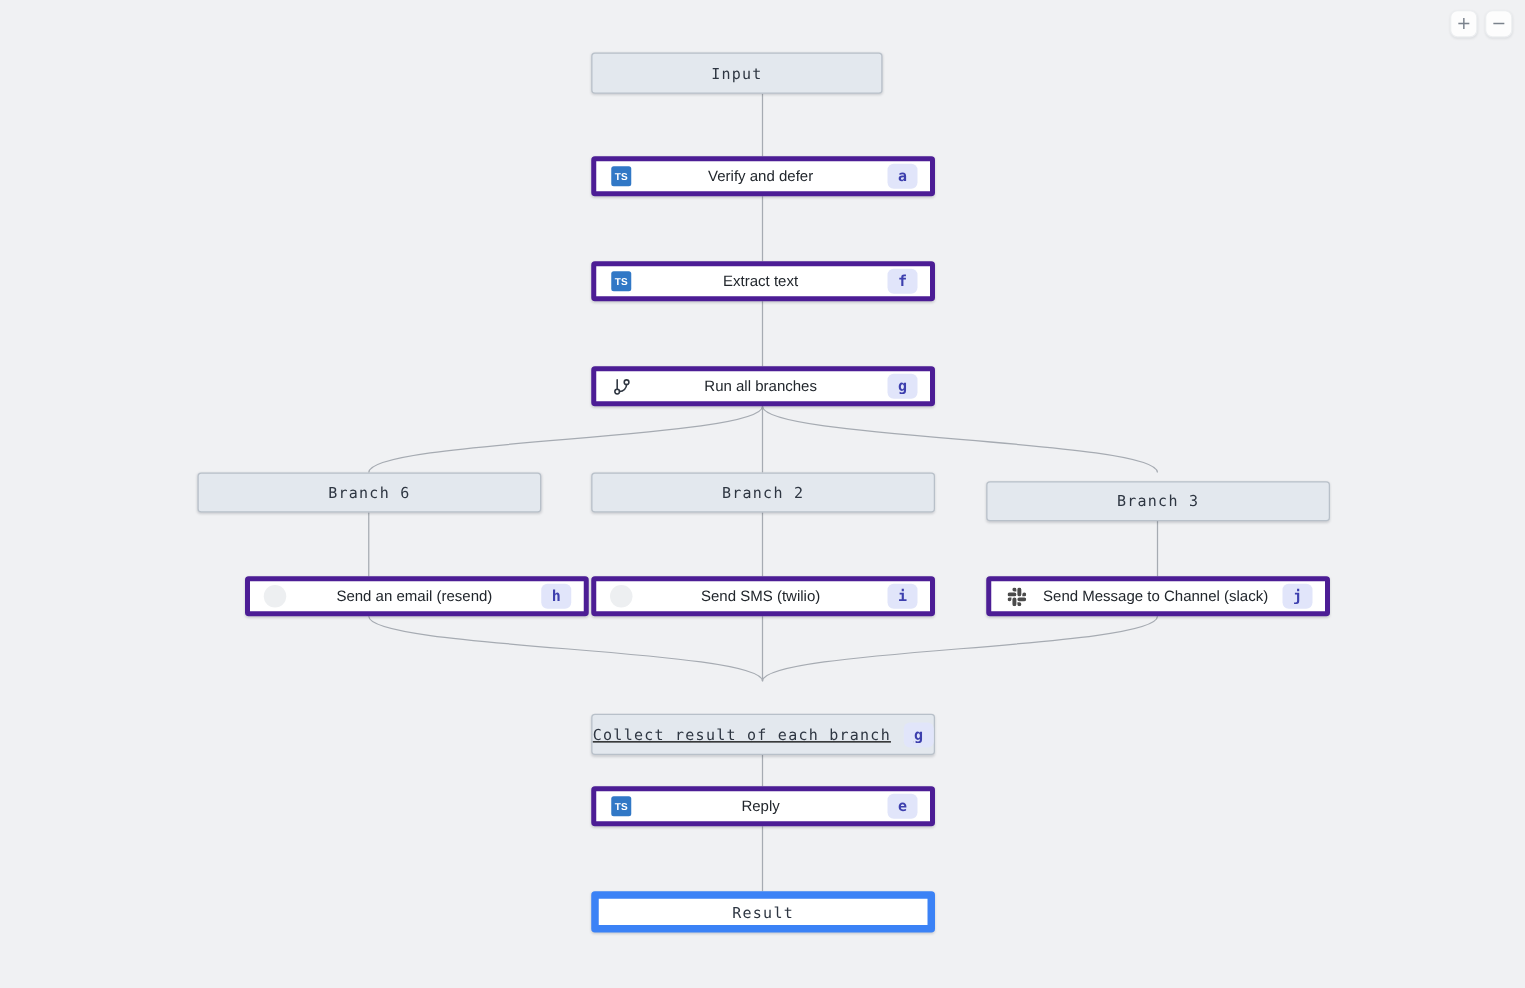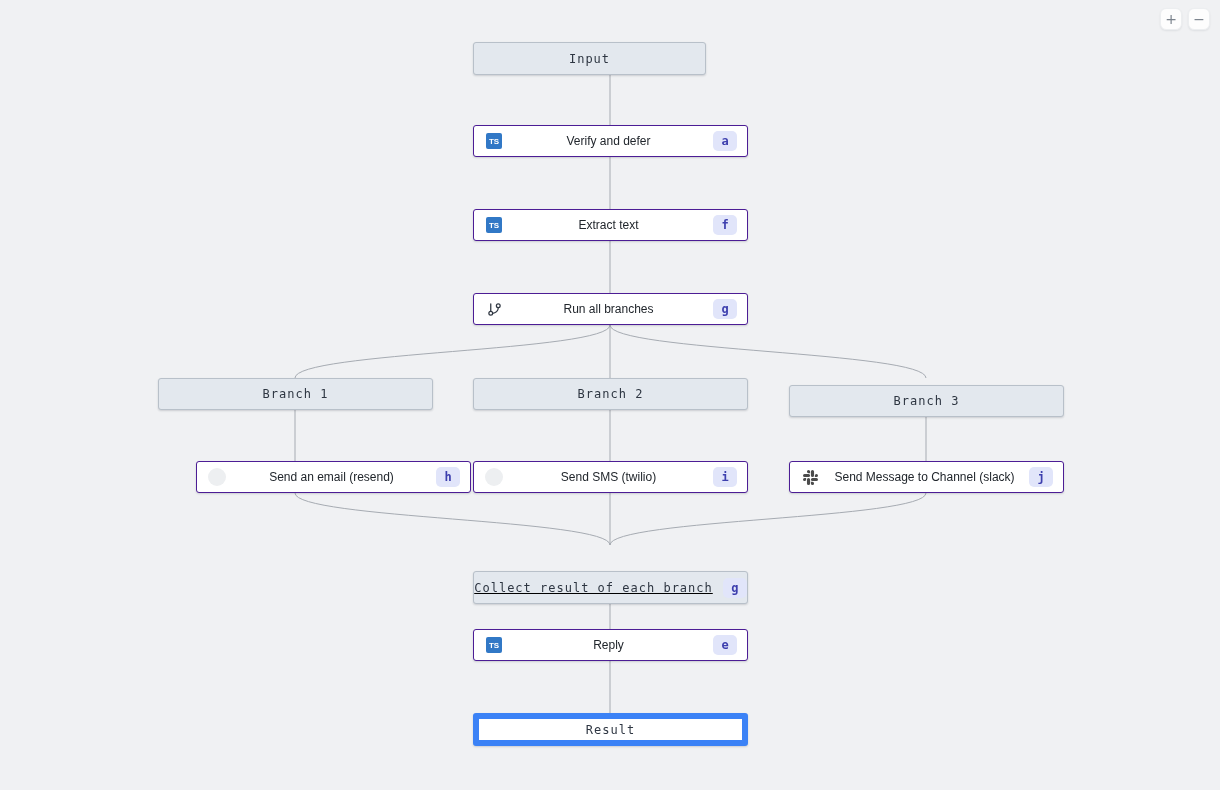--- a/index.html
+++ b/index.html
@@ -15,21 +15,21 @@
           box-shadow: 0 1px 2px rgba(16,24,40,.16); cursor: pointer; }
 
   .node.header { background: #e3e8ee; border: 1px solid #b8c0c9; justify-content: center; }
   .node.header .lbl { font-family: "DejaVu Sans Mono", monospace; font-size: 12px;
                       color: #2e3642; letter-spacing: 1px; }
 
   .node.plain { background: #ffffff; border: 6px solid #3b82f6; justify-content: center; }
   .node.plain .lbl { font-family: "DejaVu Sans Mono", monospace; font-size: 12px;
                      color: #2e3642; letter-spacing: 1px; }
 
-  .node.task { background: #ffffff; border: 1px solid #4c1d95; padding: 0 10px; }
+  .node.task { background: #ffffff; border: 4px solid #4c1d95; padding: 0 10px; }
   .node.task .lbl { flex: 1; text-align: center; font-size: 12px; color: #21262c; }
 
   .icon-slot { width: 20px; height: 20px; display: flex; align-items: center;
                justify-content: center; flex: 0 0 20px; }
   .ts-icon { width: 16px; height: 16px; background: #3178c6; border-radius: 2px;
              display: flex; align-items: flex-end; justify-content: center;
              color: #fff; font-weight: bold; font-size: 8px; line-height: 14px;
              font-family: "Liberation Sans", sans-serif; }
   .faded-icon { width: 18px; height: 18px; border-radius: 50%; background: #edeff1; }
 
@@ -92,21 +92,21 @@
             <line x1="6" y1="3" x2="6" y2="15"></line>
             <circle cx="18" cy="6" r="3"></circle>
             <circle cx="6" cy="18" r="3"></circle>
             <path d="M18 9a9 9 0 0 1-9 9"></path>
           </svg>
         </span>
         <span class="lbl">Run all branches</span>
         <span class="badge">g</span>
       </div>
       <div class="node header" style="left: 158px; top: 378px; width: 275px; height: 32px;">
-        <span class="lbl">Branch 1</span>
+        <span class="lbl">Branch 6</span>
       </div>
       <div class="node header" style="left: 473px; top: 378px; width: 275px; height: 32px;">
         <span class="lbl">Branch 2</span>
       </div>
       <div class="node header" style="left: 789px; top: 385px; width: 275px; height: 32px;">
         <span class="lbl">Branch 3</span>
       </div>
       <div class="node task" style="left: 158px; top: 461px; width: 275px; height: 32px; margin-left: 38px;">
         <span class="icon-slot">
           <span class="faded-icon"></span>

